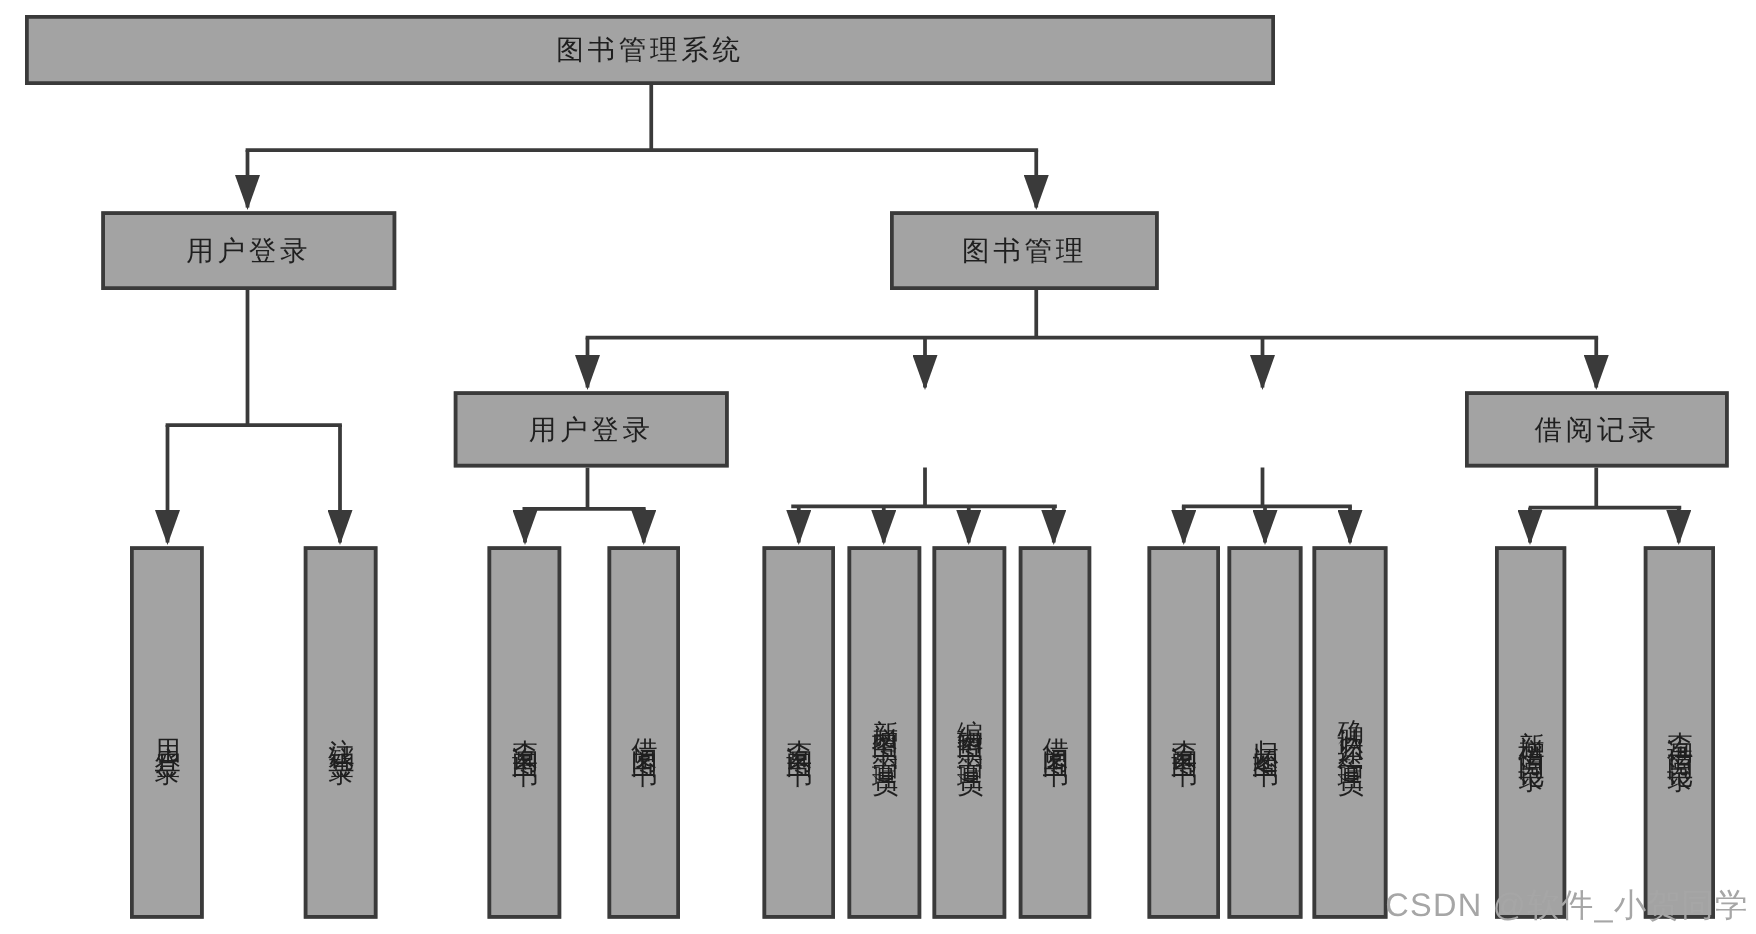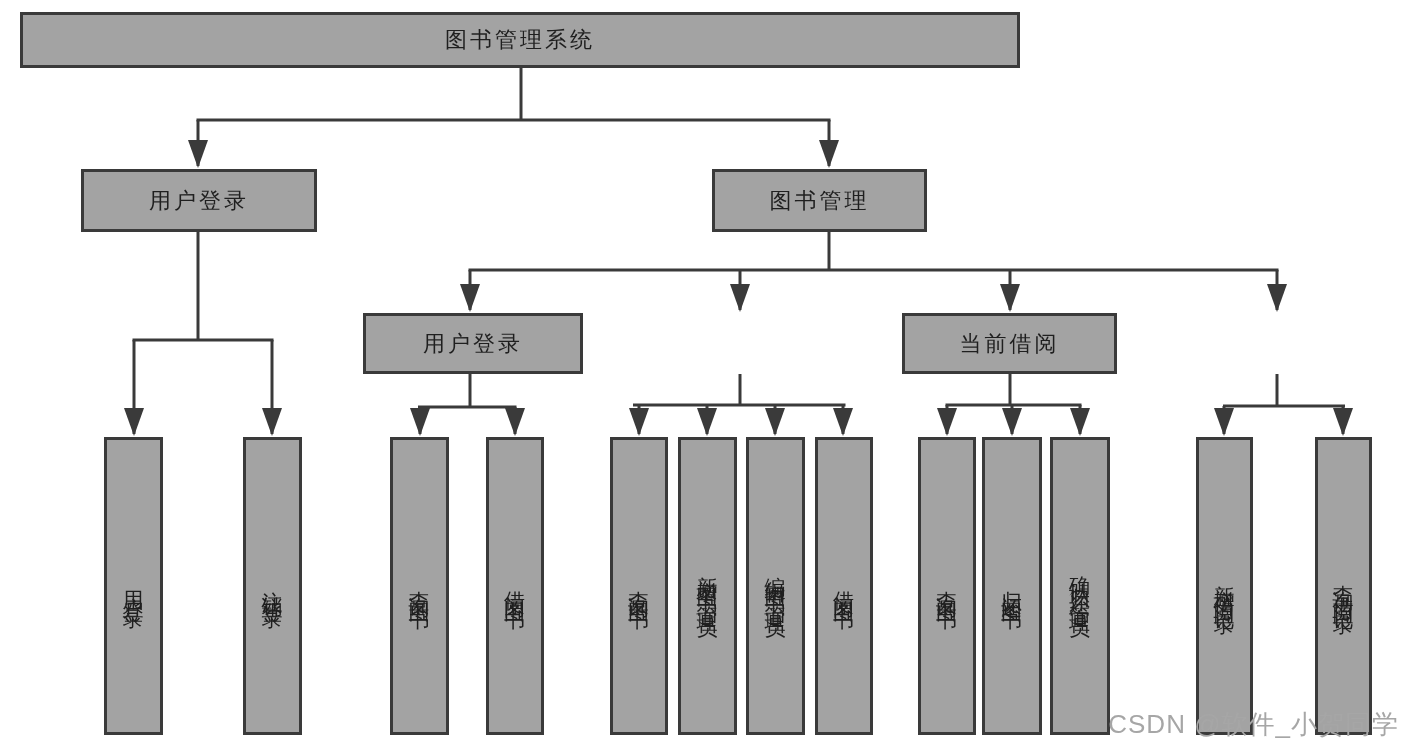--- a/index.html
+++ b/index.html
@@ -122,22 +122,22 @@
   <div class="node hnode" style="left:81px;top:169px;width:236px;height:63px">
     <span>用户登录</span>
   </div>
   <div class="node hnode" style="left:712px;top:169px;width:215px;height:63px">
     <span>图书管理</span>
   </div>
 
   <div class="node hnode" style="left:363px;top:313px;width:220px;height:61px">
     <span>用户登录</span>
   </div>
-  <div class="node hnode" style="left:902px;top:313px;width:215px;height:61px">
-    <span>当前借阅</span>
+  <div class="node hnode" style="left:1172px;top:313px;width:211px;height:61px">
+    <span>借阅记录</span>
   </div>
 
   <div class="node leaf" style="left:104px;width:59px">
     <span class="vtext">用户登录</span>
   </div>
   <div class="node leaf" style="left:243px;width:59px">
     <span class="vtext">注销登录</span>
   </div>
 
   <div class="node leaf" style="left:390px;width:59px">

